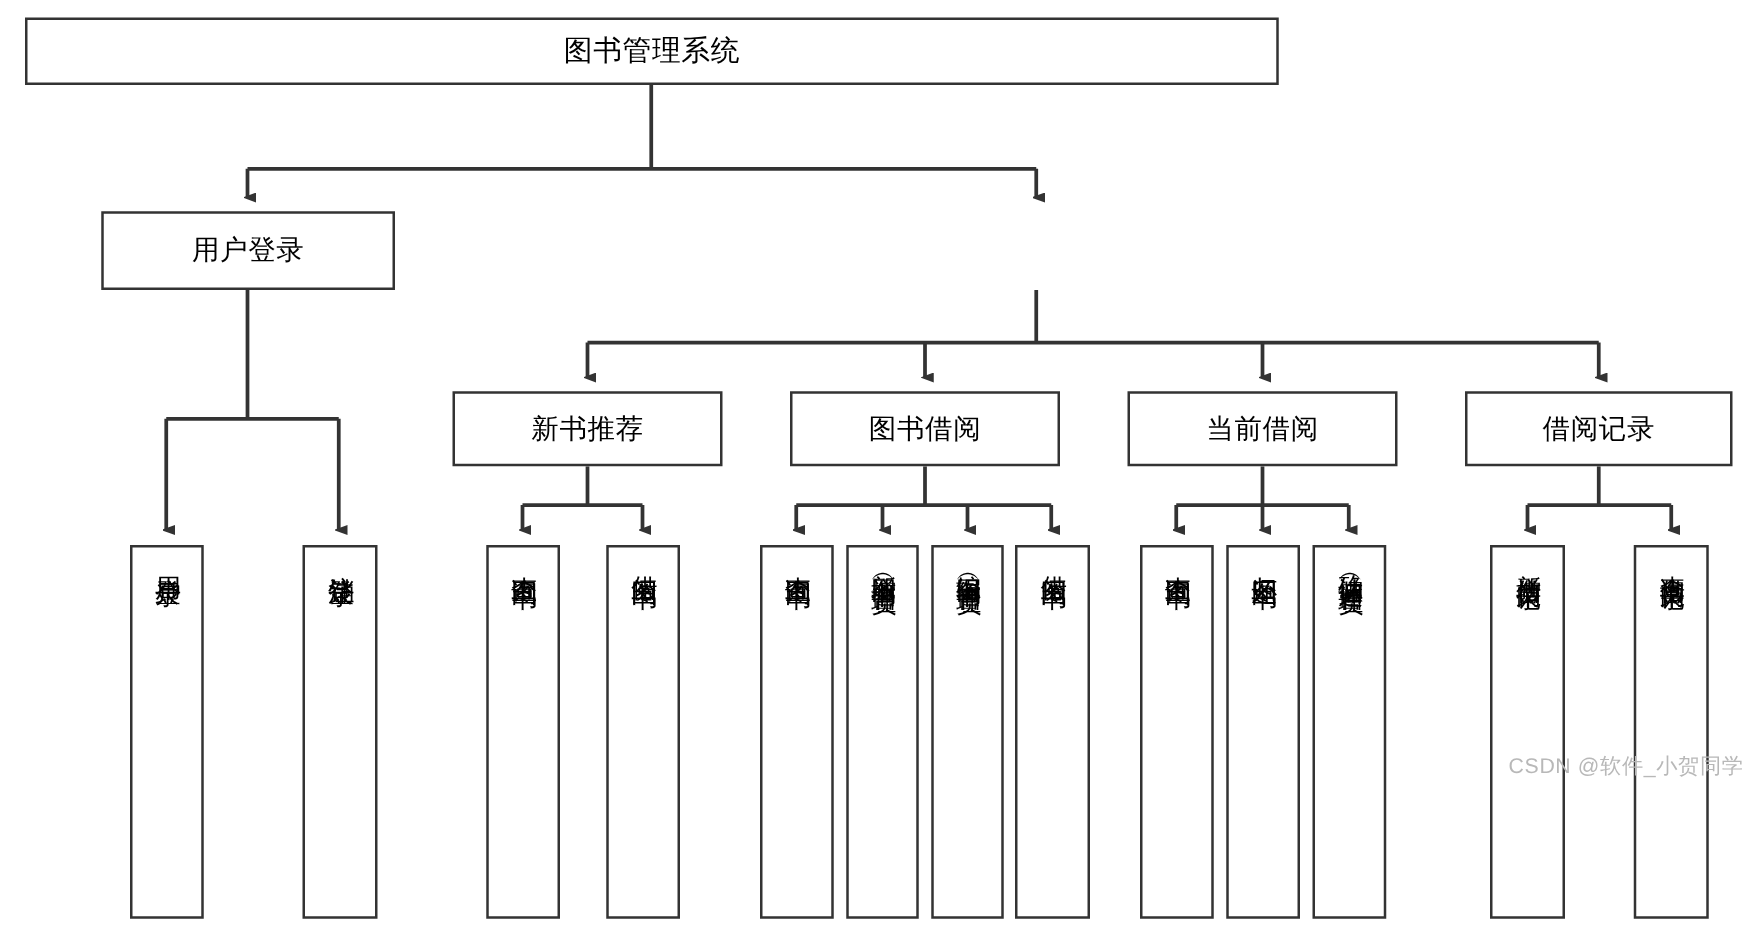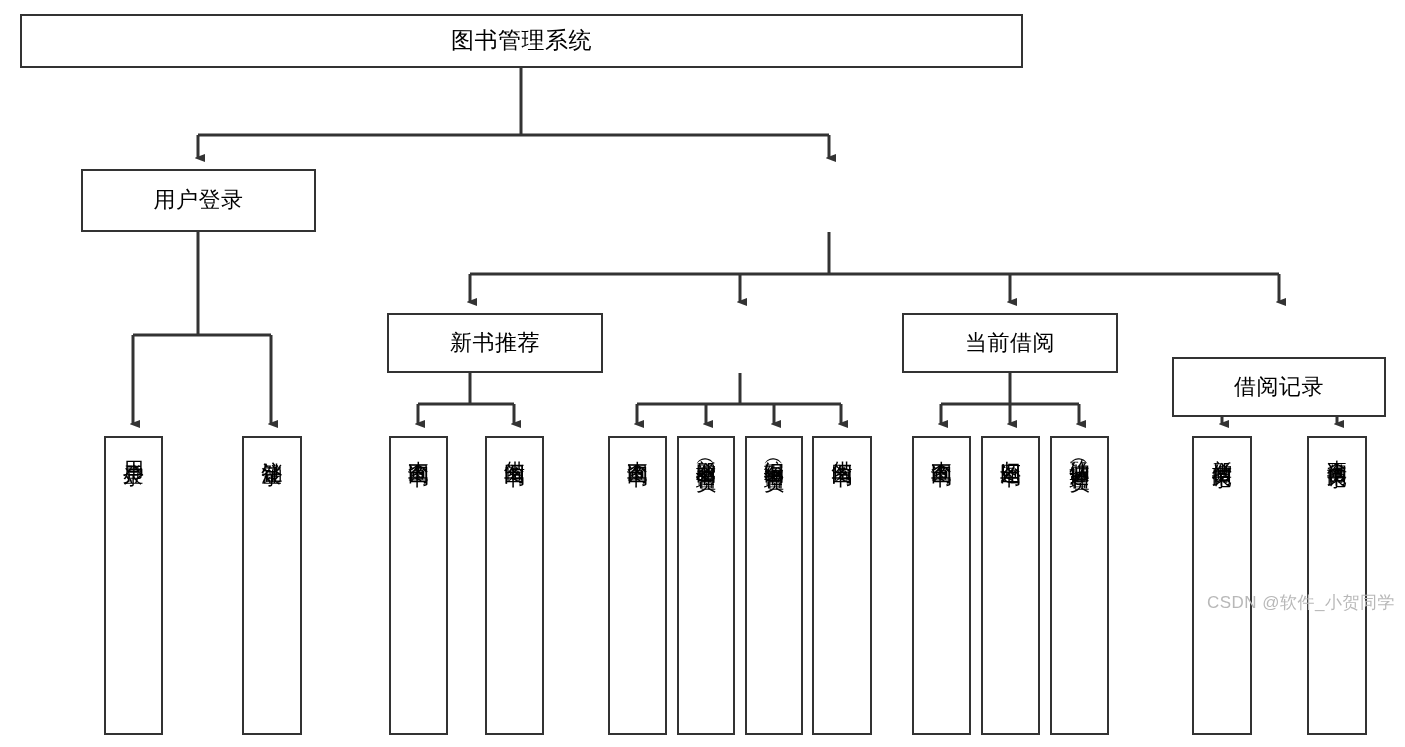--- a/index.html
+++ b/index.html
@@ -51,21 +51,21 @@
     line-height:1.05;
     letter-spacing:2px;
     max-height:286px;
   }
   .node.leaf.tall .label{font-size:20px;}
 
   
   #watermark{
     position:absolute;
     right:10px;
-    bottom:16px;
+    bottom:6px;
     font-size:17px;
     color:#b8b8b8;
     white-space:nowrap;
     letter-spacing:0.5px;
     pointer-events:none;
   }
 </style>
 </head>
 <body>
 
@@ -122,27 +122,30 @@
   </svg>
 
   <div class="node root" style="left:20px;top:14px;width:1003px;height:54px;">
     <span class="label">图书管理系统</span>
   </div>
 
   <div class="node branch" style="left:81px;top:169px;width:235px;height:63px;">
     <span class="label">用户登录</span>
   </div>
 
-  <div class="node branch" style="left:362px;top:313px;width:216px;height:60px;margin-left:25px;">
+  <div class="node branch" style="left:362px;top:313px;width:216px;height:60px;">
     <span class="label">新书推荐</span>
+  </div>
+  <div class="node branch" style="left:632px;top:313px;width:216px;height:60px;">
+    <span class="label">图书借阅</span>
   </div>
   <div class="node branch" style="left:902px;top:313px;width:216px;height:60px;align-items:center;">
     <span class="label">当前借阅</span>
   </div>
-  <div class="node branch" style="left:1172px;top:313px;width:214px;height:60px;margin-top:44px;">
+  <div class="node branch" style="left:1172px;top:313px;width:214px;height:60px;">
     <span class="label">借阅记录</span>
   </div>
 
   <div class="node leaf" style="left:104px;top:436px;width:59px;height:299px;">
     <span class="label">用户登录</span>
   </div>
   <div class="node leaf" style="left:242px;top:436px;width:60px;height:299px;">
     <span class="label">注销登录</span>
   </div>
 

